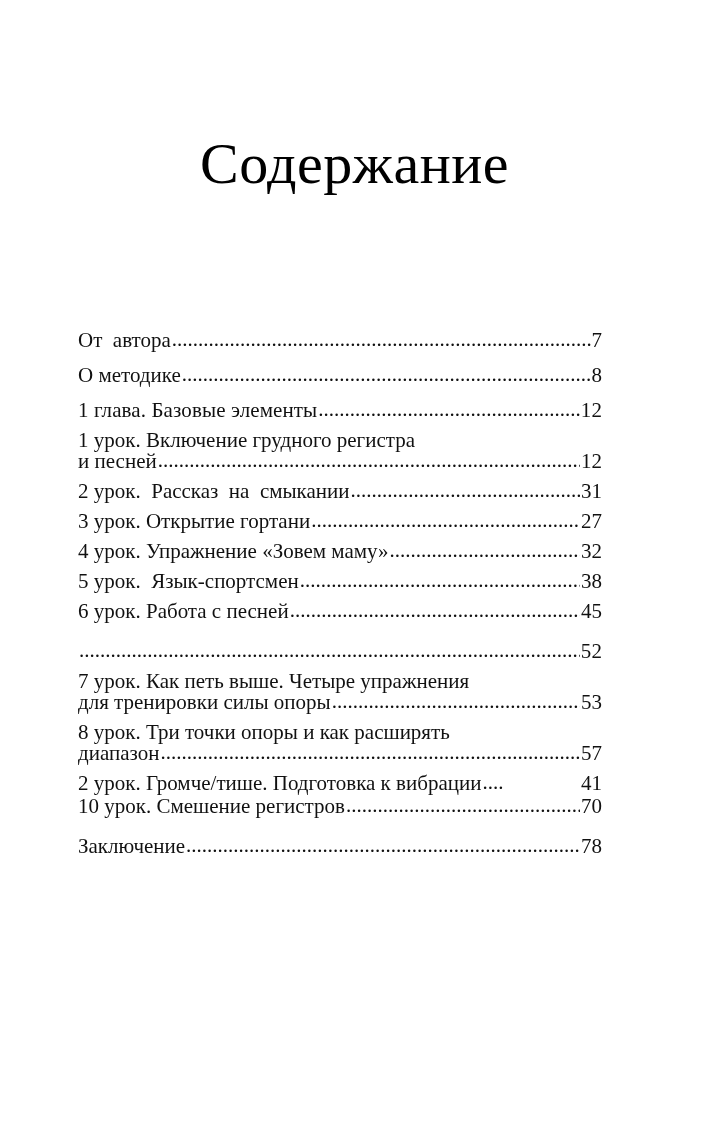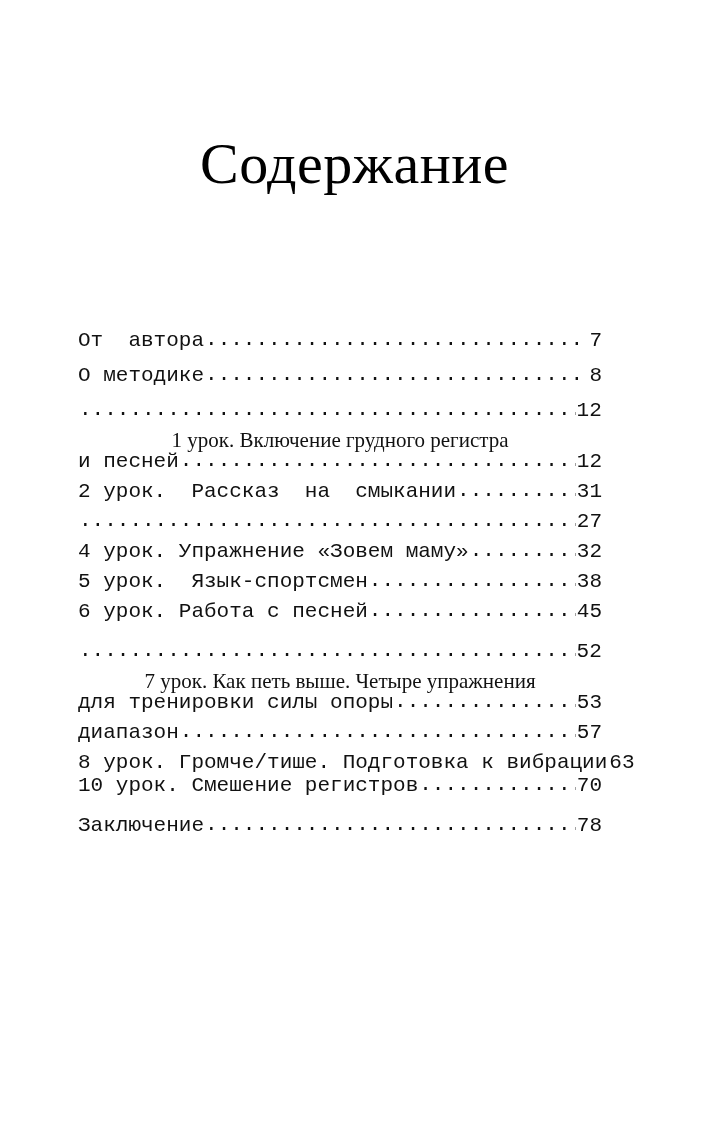--- a/index.html
+++ b/index.html
@@ -41,21 +41,20 @@
     position: relative;
     font-size: 21px;
     line-height: 1.0;
     color: #111111;
     margin-bottom: 6px;
   }
   .toc-entry .row {
     display: flex;
     align-items: baseline;
     width: 100%;
-    font-family: Liberation Mono, monospace;
   }
   .toc-entry .label {
     white-space: pre;
     flex: 0 1 auto;
   }
   .toc-entry .dots {
     flex: 1 1 auto;
     overflow: hidden;
     white-space: nowrap;
     margin: 0 1px 0 1px;
@@ -67,21 +66,20 @@
   }
   .toc-entry .page-num {
     flex: 0 0 auto;
     text-align: right;
     white-space: pre;
   }
   
   .toc-entry .first-line {
     display: block;
     white-space: pre;
-    text-align: center;
   }
   
   .gap-sm { margin-bottom: 9px; }
   .gap-md { margin-bottom: 14px; }
   .gap-lg { margin-bottom: 19px; }
   .tight { margin-bottom: 2px; }
   .chapter { letter-spacing: 0.1px; }
 </style>
 </head>
 <body>
@@ -103,20 +101,21 @@
     <div class="toc-entry gap-md">
       <div class="row">
         <span class="label">О методике</span>
         <span class="dots">.................................................................................................................</span>
         <span class="page-num">8</span>
       </div>
     </div>
 
     <div class="toc-entry gap-sm chapter">
       <div class="row">
+        <span class="label">1 глава. Базовые элементы</span>
         <span class="dots">.................................................................................................................</span>
         <span class="page-num">12</span>
       </div>
     </div>
 
     <div class="toc-entry gap-sm">
       <span class="first-line">1 урок. Включение грудного регистра</span>
       <div class="row">
         <span class="label">и песней</span>
         <span class="dots">.................................................................................................................</span>
@@ -127,20 +126,21 @@
     <div class="toc-entry gap-sm">
       <div class="row">
         <span class="label">2 урок.  Рассказ  на  смыкании</span>
         <span class="dots">.................................................................................................................</span>
         <span class="page-num">31</span>
       </div>
     </div>
 
     <div class="toc-entry gap-sm">
       <div class="row">
+        <span class="label">3 урок. Открытие гортани</span>
         <span class="dots">.................................................................................................................</span>
         <span class="page-num">27</span>
       </div>
     </div>
 
     <div class="toc-entry gap-sm">
       <div class="row">
         <span class="label">4 урок. Упражнение «Зовем маму»</span>
         <span class="dots">.................................................................................................................</span>
         <span class="page-num">32</span>
@@ -173,32 +173,33 @@
     <div class="toc-entry gap-sm">
       <span class="first-line">7 урок. Как петь выше. Четыре упражнения</span>
       <div class="row">
         <span class="label">для тренировки силы опоры</span>
         <span class="dots">.................................................................................................................</span>
         <span class="page-num">53</span>
       </div>
     </div>
 
     <div class="toc-entry gap-sm">
+      <span class="first-line">8 урок. Три точки опоры и как расширять</span>
       <div class="row">
         <span class="label">диапазон</span>
         <span class="dots">.................................................................................................................</span>
         <span class="page-num">57</span>
       </div>
     </div>
 
     <div class="toc-entry tight">
       <div class="row">
-        <span class="label">8 урок. Громче/тише. Подготовка к вибрации</span>
+        <span class="label">2 урок. Громче/тише. Подготовка к вибрации</span>
         <span class="dots">....</span>
-        <span class="page-num">63</span>
+        <span class="page-num">41</span>
       </div>
     </div>
 
     <div class="toc-entry gap-lg">
       <div class="row">
         <span class="label">10 урок. Смешение регистров</span>
         <span class="dots">.................................................................................................................</span>
         <span class="page-num">70</span>
       </div>
     </div>

